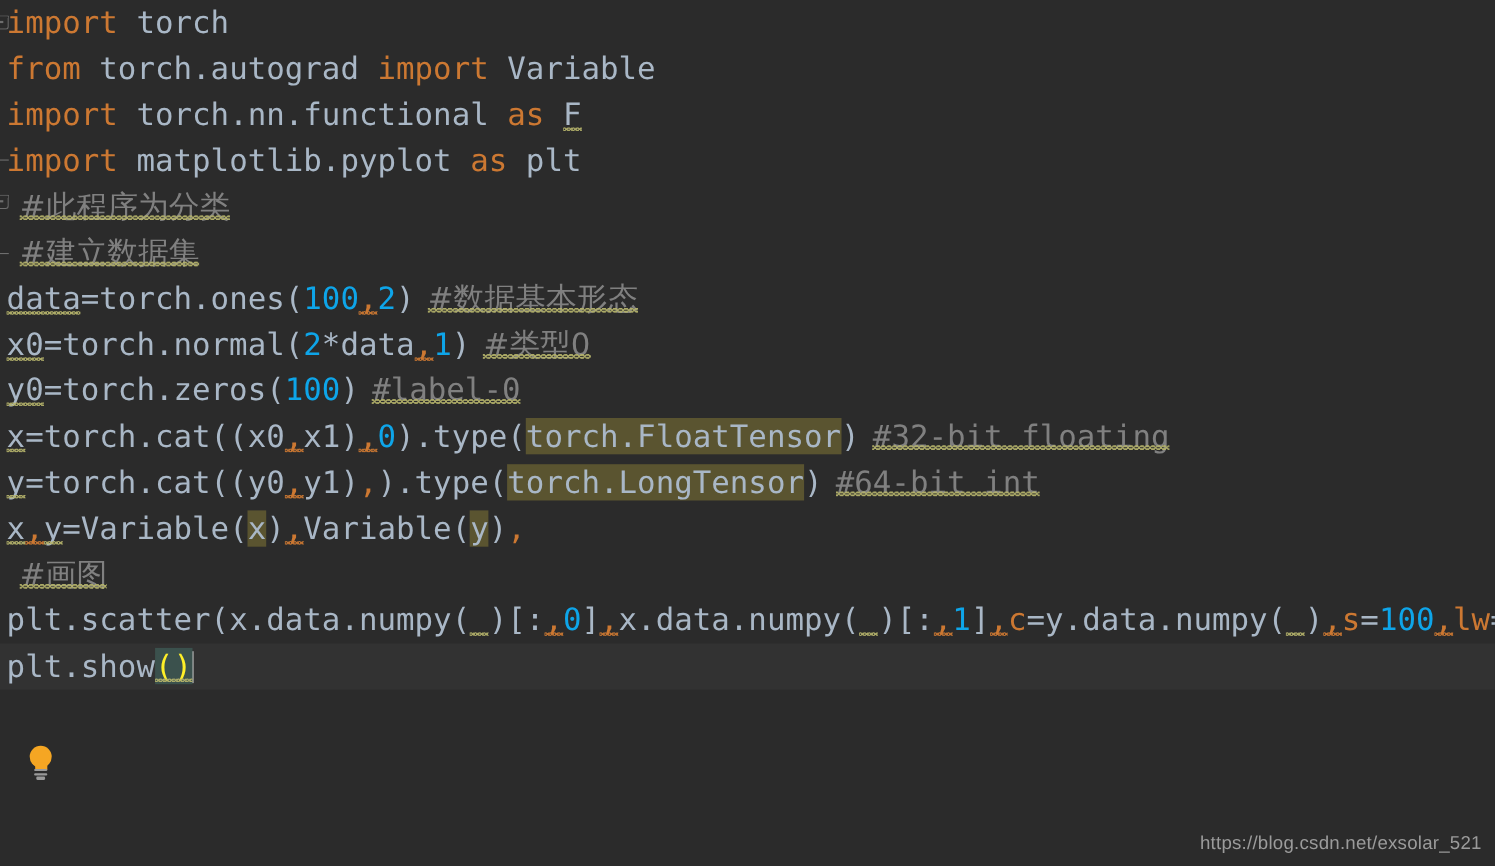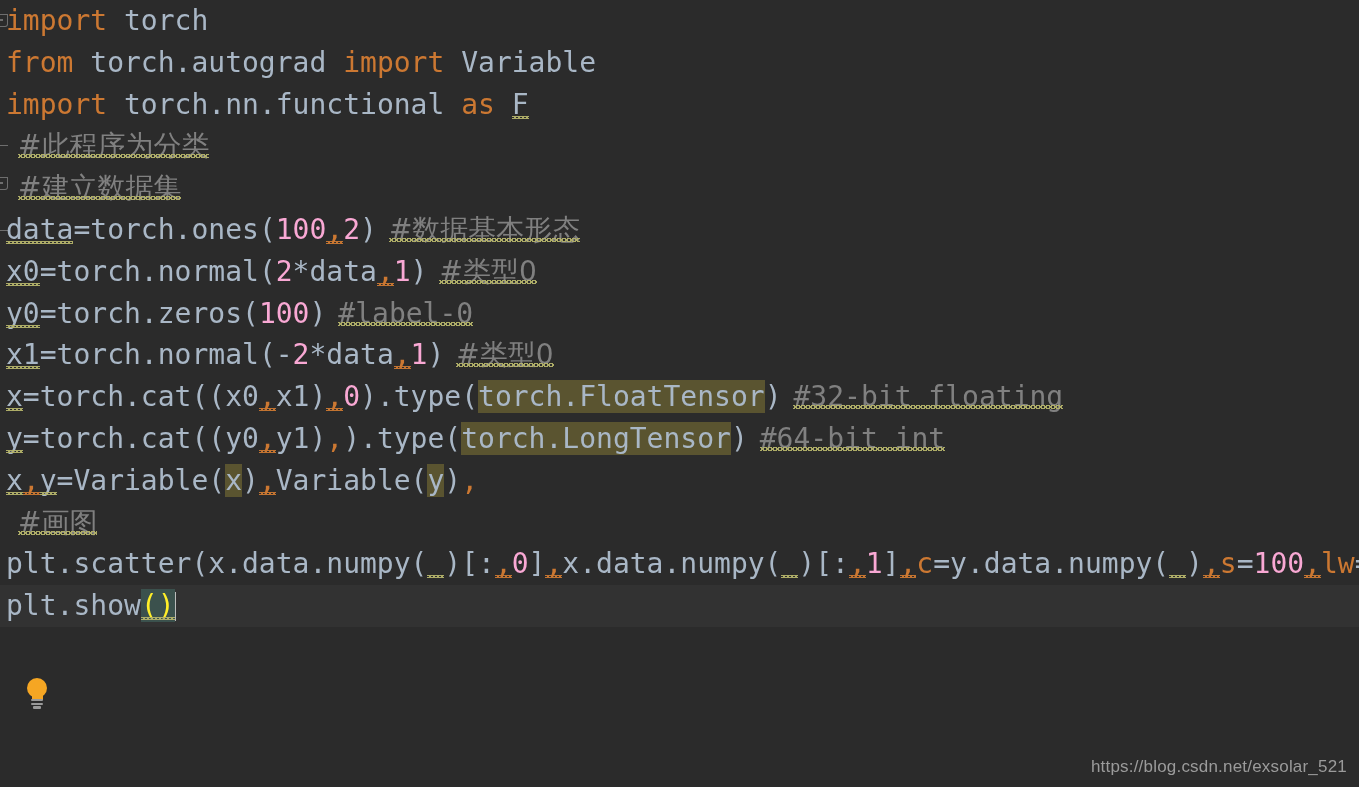--- a/index.html
+++ b/index.html
@@ -53,21 +53,21 @@
     padding-left:6px;
     box-sizing:border-box;
     color:#a9b7c6;
   }
   .line.current{
     background:#323232;
   }
   
   .kw{color:#cc7832;}
   .id{color:#a9b7c6;}
-  .num{color:#f9a8d4;}
+  .num{color:#0ea5e9;}
   .cmt{color:#808080;margin-left:12px;}
   .op{color:#a9b7c6;}
   .comma{color:#cc7832;}
   .kwarg{color:#cc7832;}
 
   
   .sq{
     position:relative;
     text-decoration:none;
   }
@@ -166,32 +166,32 @@
   </div>
 
   <div class="lines">
 
     <div class="line"><span class="kw">import</span> <span class="id">torch</span></div>
 
     <div class="line"><span class="kw">from</span> <span class="id">torch.autograd</span> <span class="kw">import</span> <span class="id">Variable</span></div>
 
     <div class="line"><span class="kw">import</span> <span class="id">torch.nn.functional</span> <span class="kw">as</span> <span class="id sq sqsm">F</span></div>
 
+    <div class="line"><span class="kw">import</span> <span class="id">matplotlib.pyplot</span> <span class="kw">as</span> <span class="id">plt</span></div>
 
     <div class="line"><span class="cmt cn sq">#此程序为分类</span></div>
 
     <div class="line"><span class="cmt cn sq">#建立数据集</span></div>
 
     <div class="line"><span class="id sq sqsm">data</span><span class="op">=</span><span class="id">torch.ones</span><span class="op">(</span><span class="num">100</span><span class="comma sq sqo sqsm">,</span><span class="num">2</span><span class="op">)</span><span class="cmt cn sq">#数据基本形态</span></div>
 
     <div class="line"><span class="id sq sqsm">x0</span><span class="op">=</span><span class="id">torch.normal</span><span class="op">(</span><span class="num">2</span><span class="op">*</span><span class="id">data</span><span class="comma sq sqo sqsm">,</span><span class="num">1</span><span class="op">)</span><span class="cmt cn sq">#类型0</span></div>
 
     <div class="line"><span class="id sq sqsm">y0</span><span class="op">=</span><span class="id">torch.zeros</span><span class="op">(</span><span class="num">100</span><span class="op">)</span><span class="cmt sq">#label-0</span></div>
 
-    <div class="line"><span class="id sq sqsm">x1</span><span class="op">=</span><span class="id">torch.normal</span><span class="op">(</span><span class="op">-</span><span class="num">2</span><span class="op">*</span><span class="id">data</span><span class="comma sq sqo sqsm">,</span><span class="num">1</span><span class="op">)</span><span class="cmt cn sq">#类型0</span></div>
 
 
 
     <div class="line"><span class="id sq sqsm">x</span><span class="op">=</span><span class="id">torch.cat</span><span class="op">((</span><span class="id">x0</span><span class="comma sq sqo sqsm">,</span><span class="id">x1</span><span class="op">)</span><span class="comma sq sqo sqsm">,</span><span class="num">0</span><span class="op">)</span><span class="op">.type(</span><span class="hl">torch.FloatTensor</span><span class="op">)</span><span class="cmt sq">#32-bit floating</span></div>
 
     <div class="line"><span class="id sq sqsm">y</span><span class="op">=</span><span class="id">torch.cat</span><span class="op">((</span><span class="id">y0</span><span class="comma sq sqo sqsm">,</span><span class="id">y1</span><span class="op">)</span><span class="comma">,</span><span class="op">)</span><span class="op">.type(</span><span class="hl">torch.LongTensor</span><span class="op">)</span><span class="cmt sq">#64-bit int</span></div>
 
     <div class="line"><span class="id sq sqsm">x</span><span class="comma sq sqo sqsm">,</span><span class="id sq sqsm">y</span><span class="op">=</span><span class="id">Variable(</span><span class="hlid">x</span><span class="op">)</span><span class="comma sq sqo sqsm">,</span><span class="id">Variable(</span><span class="hlid">y</span><span class="op">)</span><span class="comma">,</span></div>
 
     <div class="line"><span class="cmt cn sq">#画图</span></div>

